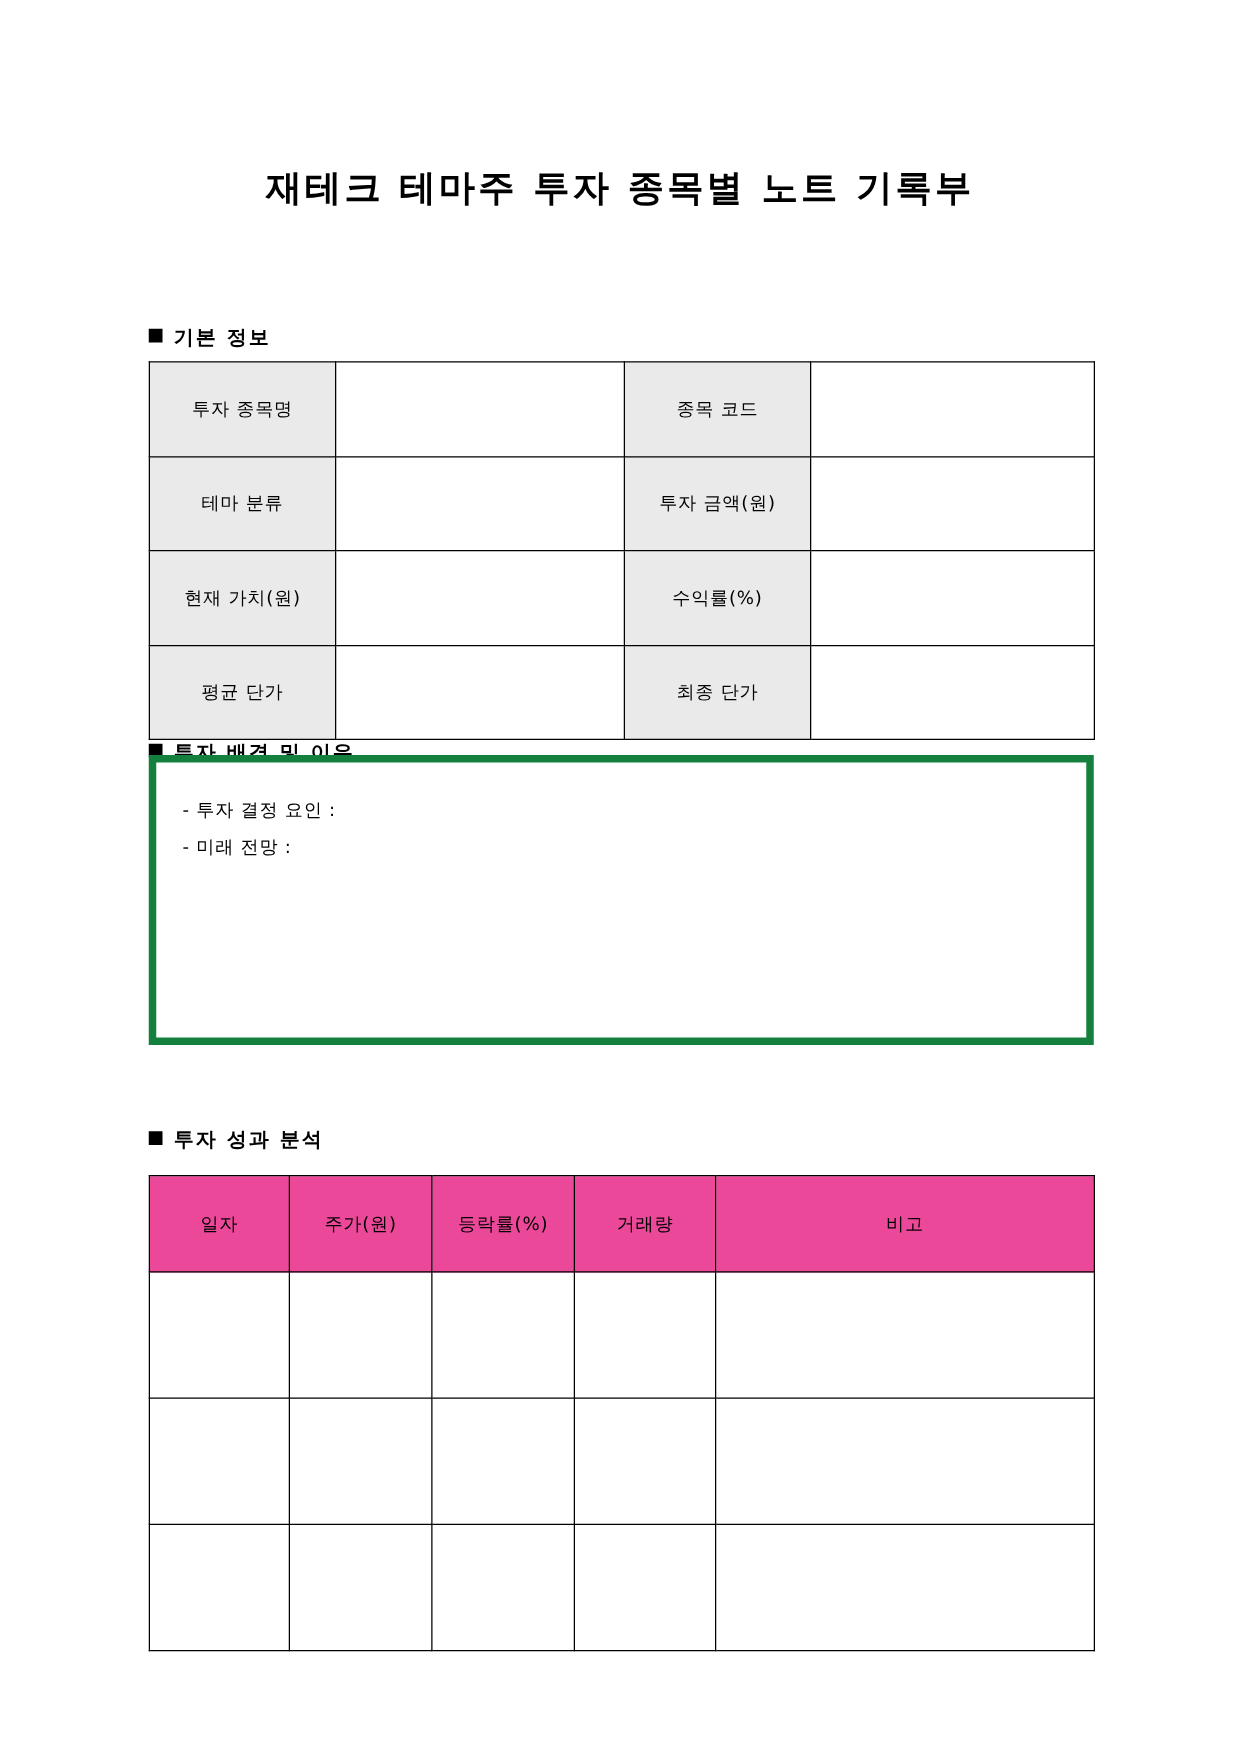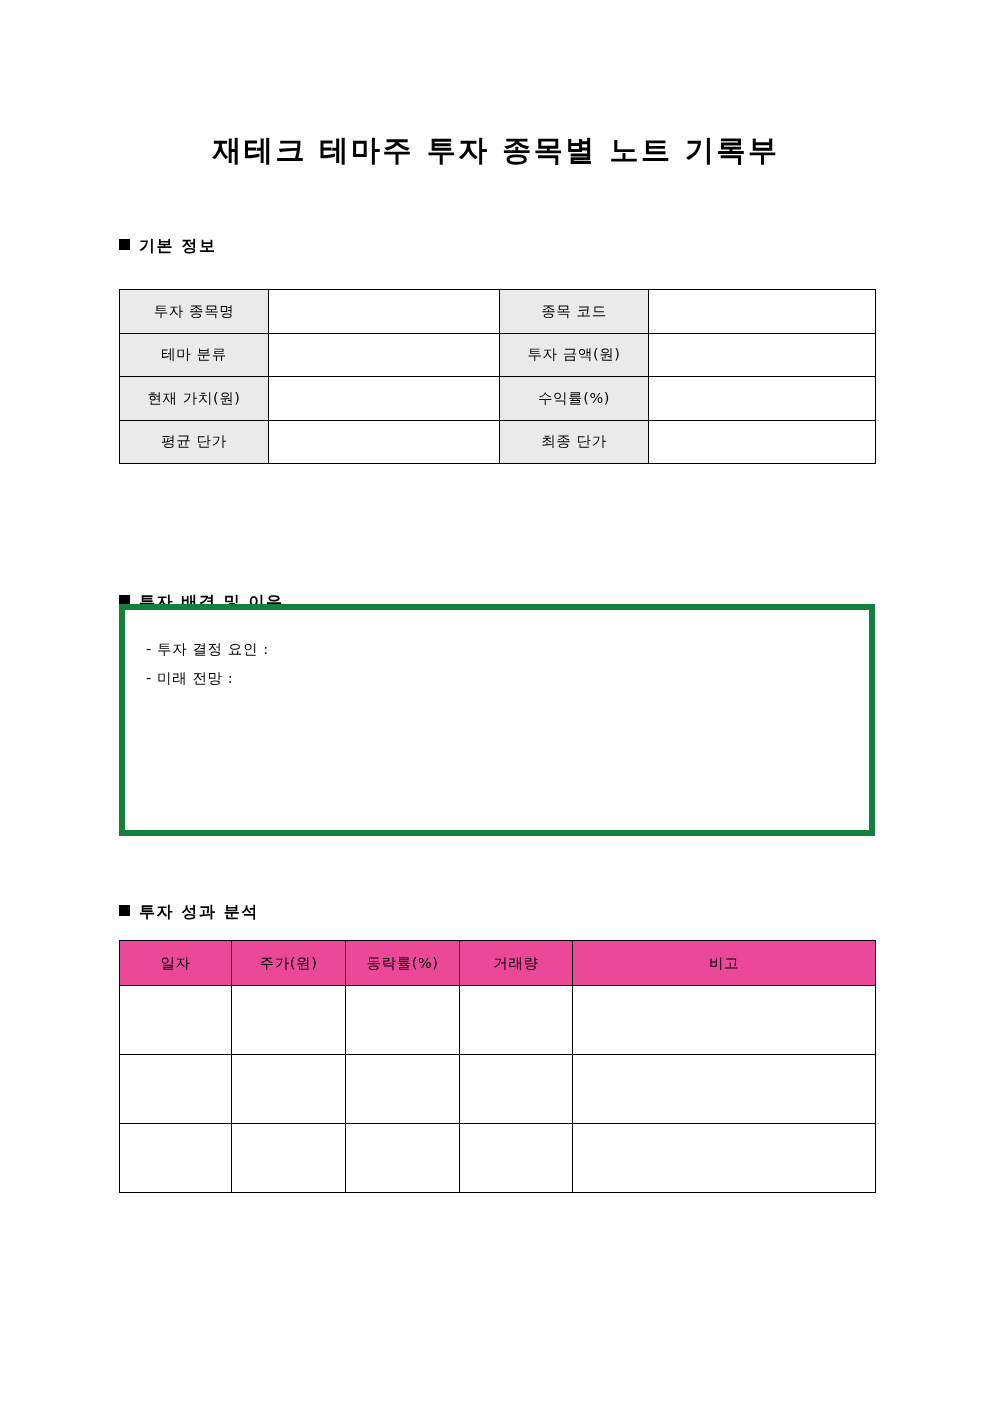--- a/index.html
+++ b/index.html
@@ -45,33 +45,33 @@
     white-space: nowrap;
   }
   .section-heading .bullet {
     display: inline-block;
     width: 11px;
     height: 11px;
     background: #000;
     margin-right: 9px;
     vertical-align: 1px;
   }
-  #heading-basic  { top: 236px; }
+  #heading-basic  { top: 260px; }
   #heading-memo   { top: 592px; }
   #heading-perf   { top: 902px; }
 
   
   table.grid {
     position: absolute;
     border-collapse: collapse;
     table-layout: fixed;
   }
   table.grid td, table.grid th {
     border: 1px solid #000000;
-    padding: 0;
+    padding: 16px;
     font-weight: normal;
     font-size: 14.5px;
     text-align: center;
     vertical-align: middle;
     letter-spacing: 0.6px;
   }
 
   
   #table-basic {
     left: 119px;

